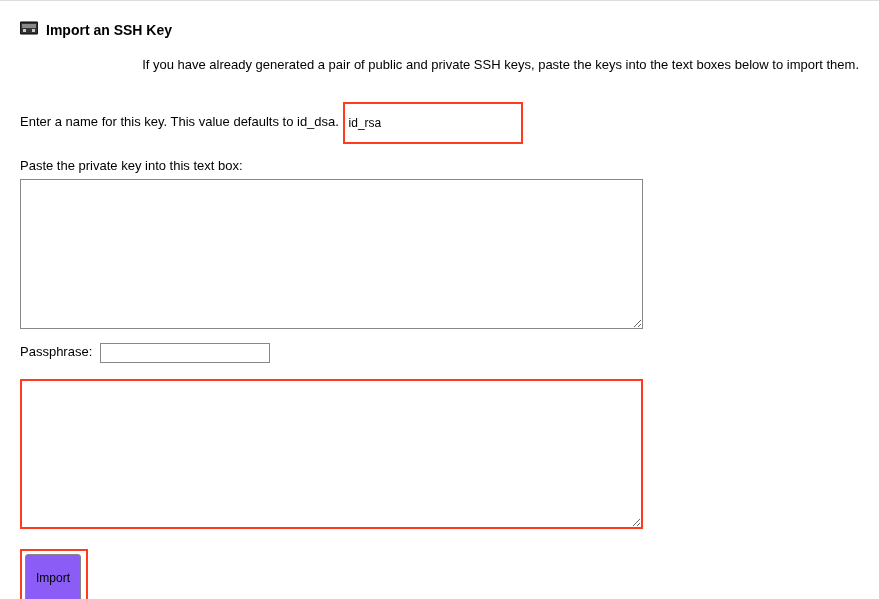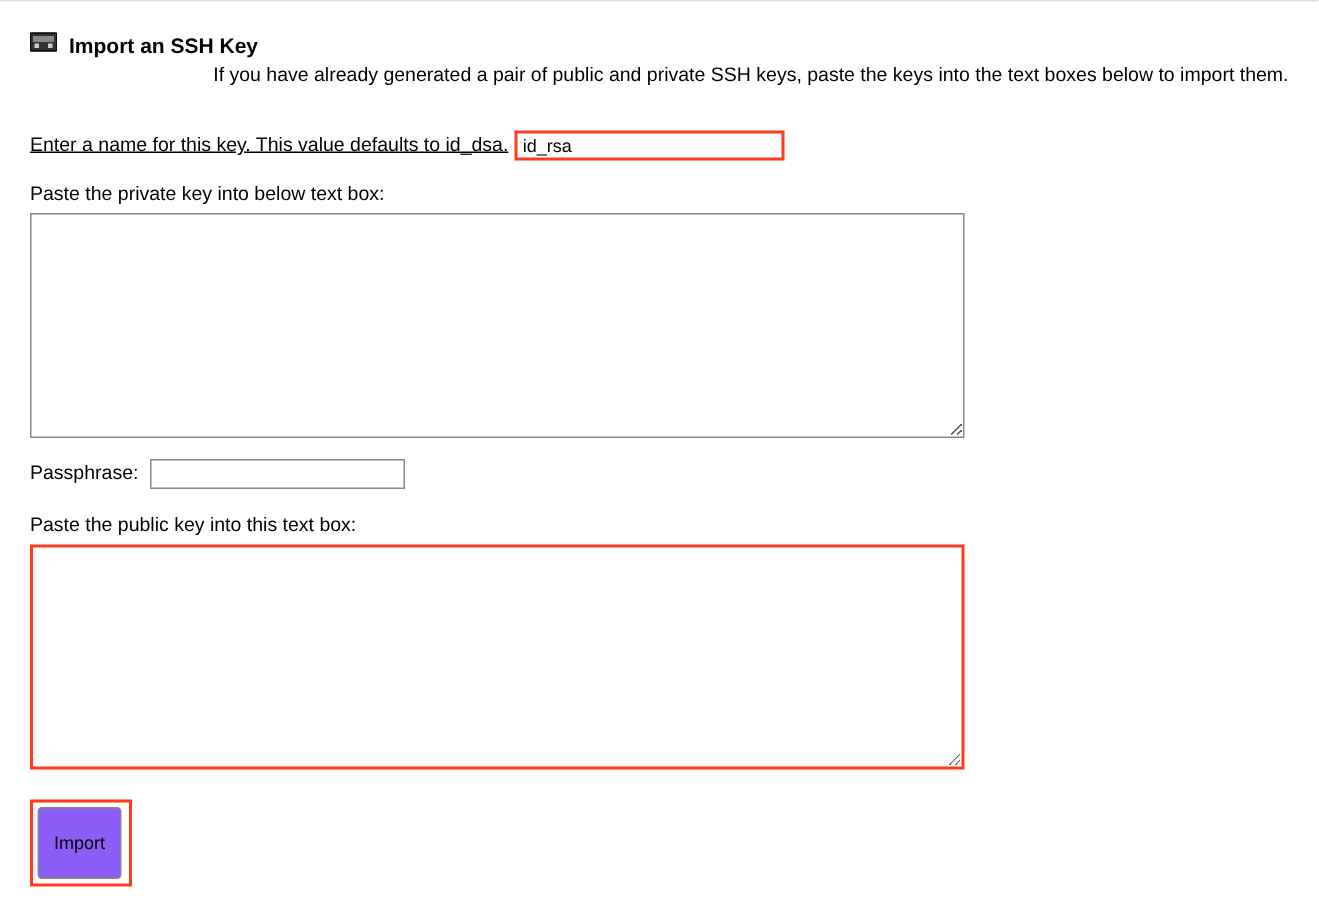--- a/index.html
+++ b/index.html
@@ -9,21 +9,21 @@
       color: #000;
       margin: 0;
       padding: 18px 20px;
       background: #fff;
       border-top: 1px solid #ddd;
     }
     .heading-row {
       display: flex;
       align-items: center;
       gap: 8px;
-      margin-bottom: 2px;
+      margin-bottom: 17px;
     }
     .key-icon-svg {
       width: 18px;
       height: 18px;
     }
     h3 {
       font-size: 14px;
       font-weight: bold;
       margin: 0;
     }
@@ -31,29 +31,28 @@
       margin: 0 0 30px 0;
       font-size: 13px;
       text-align: right;
     }
     .field-row {
       margin-bottom: 14px;
       font-size: 13px;
     }
     .inline-label {
       display: inline;
-      text-decoration: underline;
     }
     input[type="text"].name-input {
       border: 2px solid #ff3b1f;
       height: 15px;
       width: 180px;
       font-family: Verdana, Geneva, sans-serif;
       font-size: 12px;
-      padding: 8px 4px;
+      padding: 19px 4px;
       vertical-align: middle;
       outline: none;
     }
     .block-label {
       display: block;
       margin-bottom: 6px;
     }
     textarea {
       display: block;
       width: 623px;
@@ -117,31 +116,30 @@
 </div>
 
 <p class="intro">If you have already generated a pair of public and private SSH keys, paste the keys into the text boxes below to import them.</p>
 
 <div class="field-row">
   <span class="inline-label">Enter a name for this key. This value defaults to id_dsa.</span>
   <input type="text" class="name-input" value="id_rsa" style="">
 </div>
 
 <div class="field-row">
-  <span class="block-label">Paste the private key into below text box:</span>
+  <span class="block-label">Paste the private key into this text box:</span>
   <textarea class="private-key" style=""></textarea>
 </div>
 
 <div class="pass-row">
   <span>Passphrase:</span>
   <input type="text" class="pass-input" value="" style="">
 </div>
 
 <div class="field-row">
-  <span class="block-label">Paste the public key into this text box:</span>
   <textarea class="public-key" style=""></textarea>
 </div>
 
 <div class="button-wrap">
   <button class="import-btn">Import</button>
 </div>
 
 
 
 

